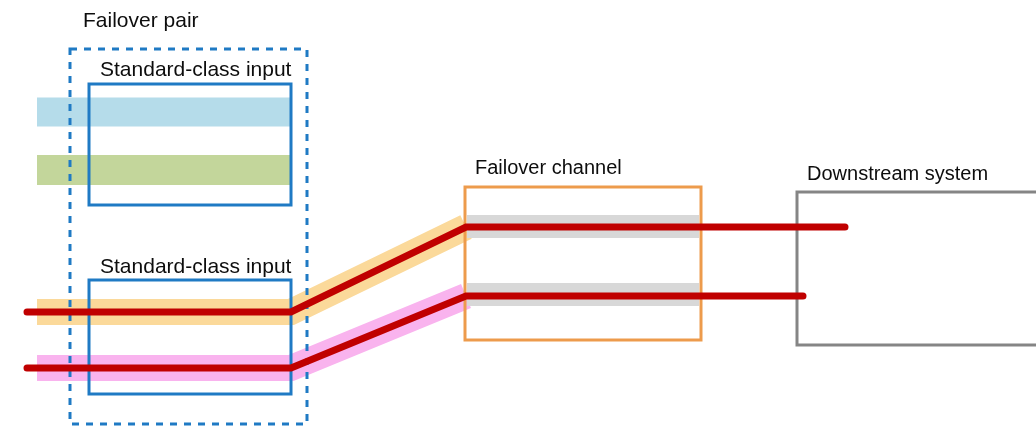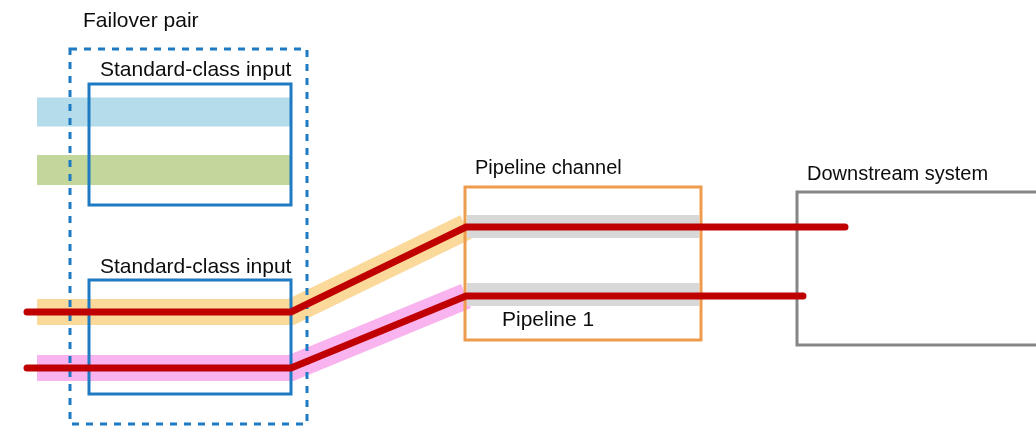--- a/index.html
+++ b/index.html
@@ -54,17 +54,16 @@
 
     <g>
       <polyline points="10,312 274,312 449,227 828,227" fill="none" stroke="#c00000" stroke-width="7" stroke-linejoin="miter" stroke-linecap="round"></polyline>
       <polyline points="10,368 274,368 449,296 786,296" fill="none" stroke="#c00000" stroke-width="7" stroke-linejoin="miter" stroke-linecap="round"></polyline>
     </g>
   </svg>
 
   <div class="lbl lbl-failover">Failover pair</div>
   <div class="lbl lbl-sci-top">Standard-class input</div>
   <div class="lbl lbl-sci-bot">Standard-class input</div>
-  <div class="lbl lbl-channel">Pipeline channel</div>
-  <div class="lbl lbl-pipe1">Pipeline 1</div>
+  <div class="lbl lbl-channel">Failover channel</div>
   <div class="lbl lbl-downstream">Downstream system</div>
 
 </div>
 
 </body></html>

